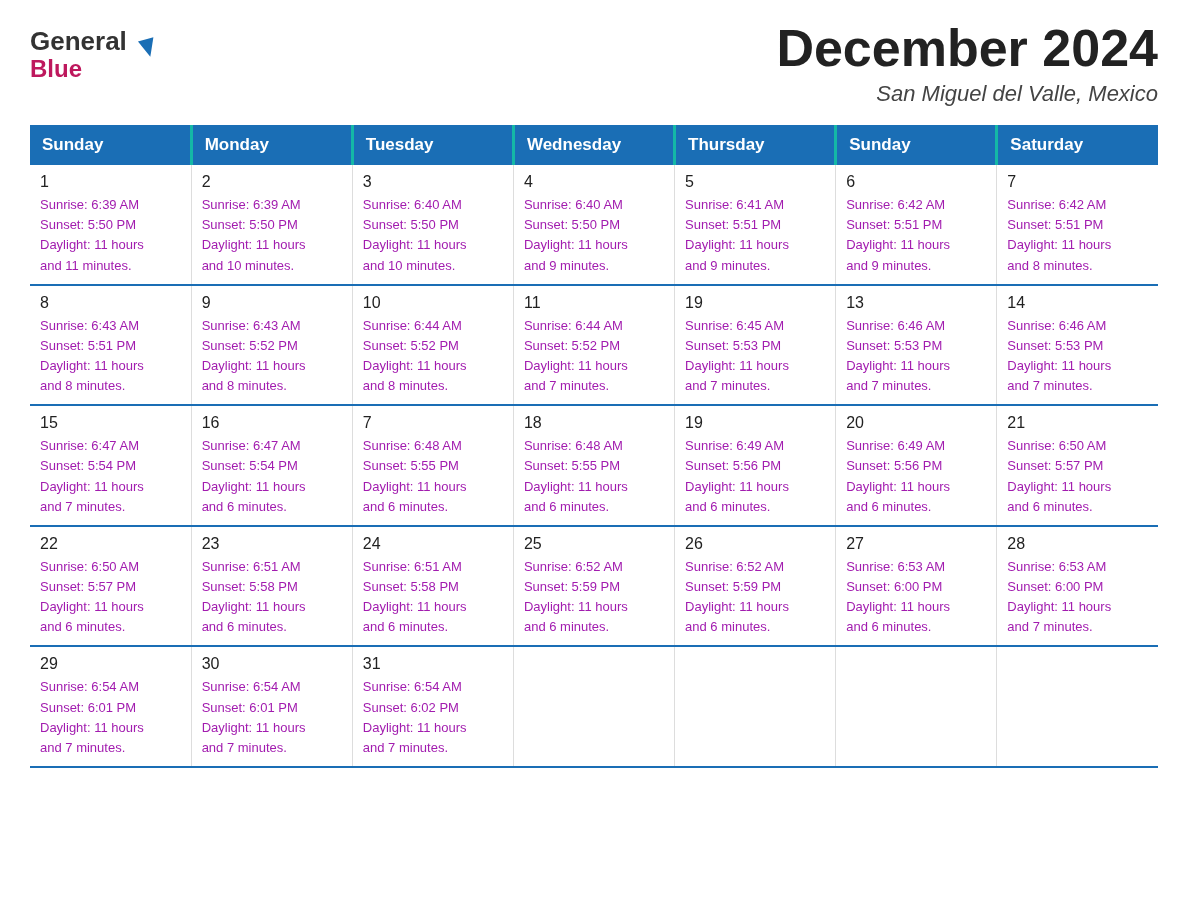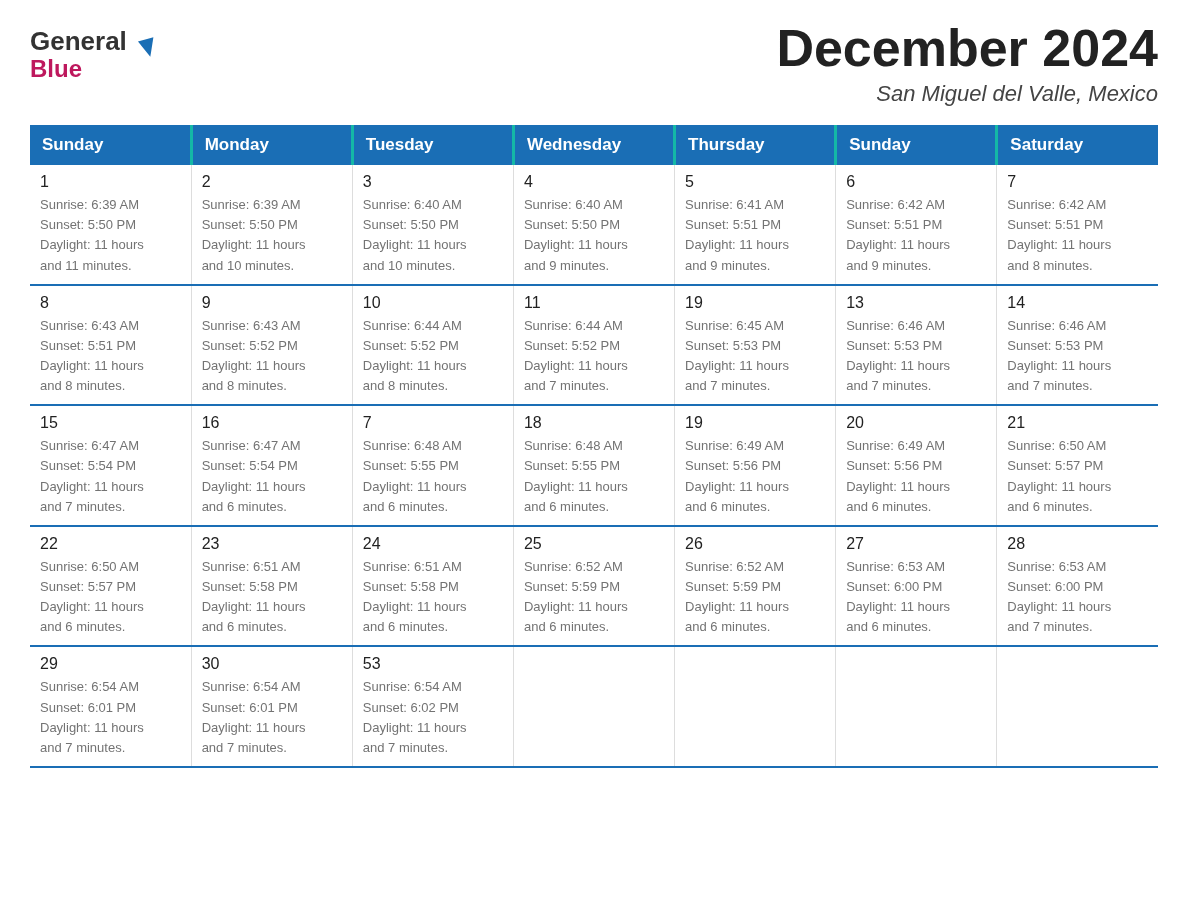--- a/index.html
+++ b/index.html
@@ -70,21 +70,21 @@
     }
     .day-number {
       font-size: 16px;
       font-weight: normal;
       color: #222;
       margin-bottom: 4px;
       display: block;
     }
     .day-info {
       font-size: 13px;
-      color: #737373;
+      color: #a21caf;
       line-height: 1.55;
     }
     .empty-cell {
       background: #fff;
     }
   </style>
 </head>
 <body>
 
 <div class="header">
@@ -387,21 +387,21 @@
         <td>
         <span class="day-number">30</span>
         <div class="day-info">
           Sunrise: 6:54 AM<br>
           Sunset: 6:01 PM<br>
           Daylight: 11 hours<br>
           and 7 minutes.
         </div>
       </td>
         <td>
-        <span class="day-number">53</span>
+        <span class="day-number">31</span>
         <div class="day-info">
           Sunrise: 6:54 AM<br>
           Sunset: 6:02 PM<br>
           Daylight: 11 hours<br>
           and 7 minutes.
         </div>
       </td>
         <td class="empty-cell"></td>
         <td class="empty-cell"></td>
         <td class="empty-cell"></td>

